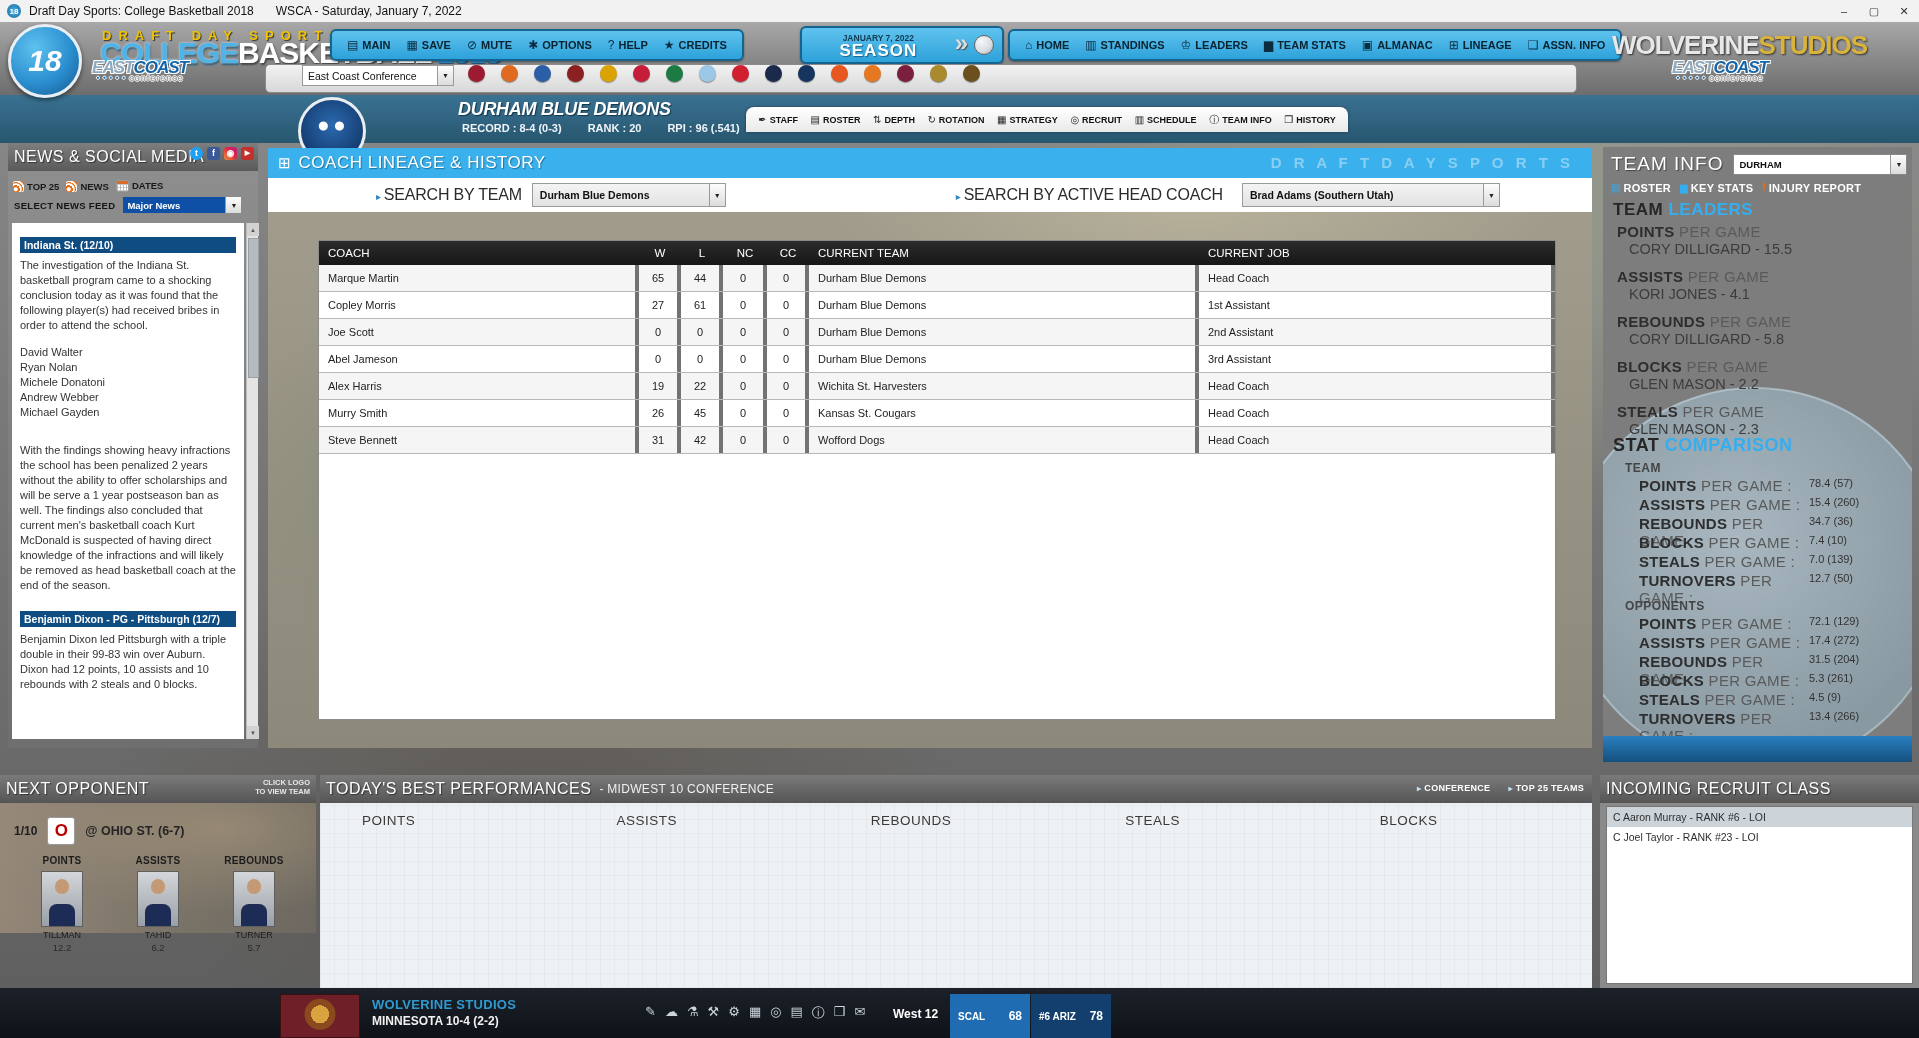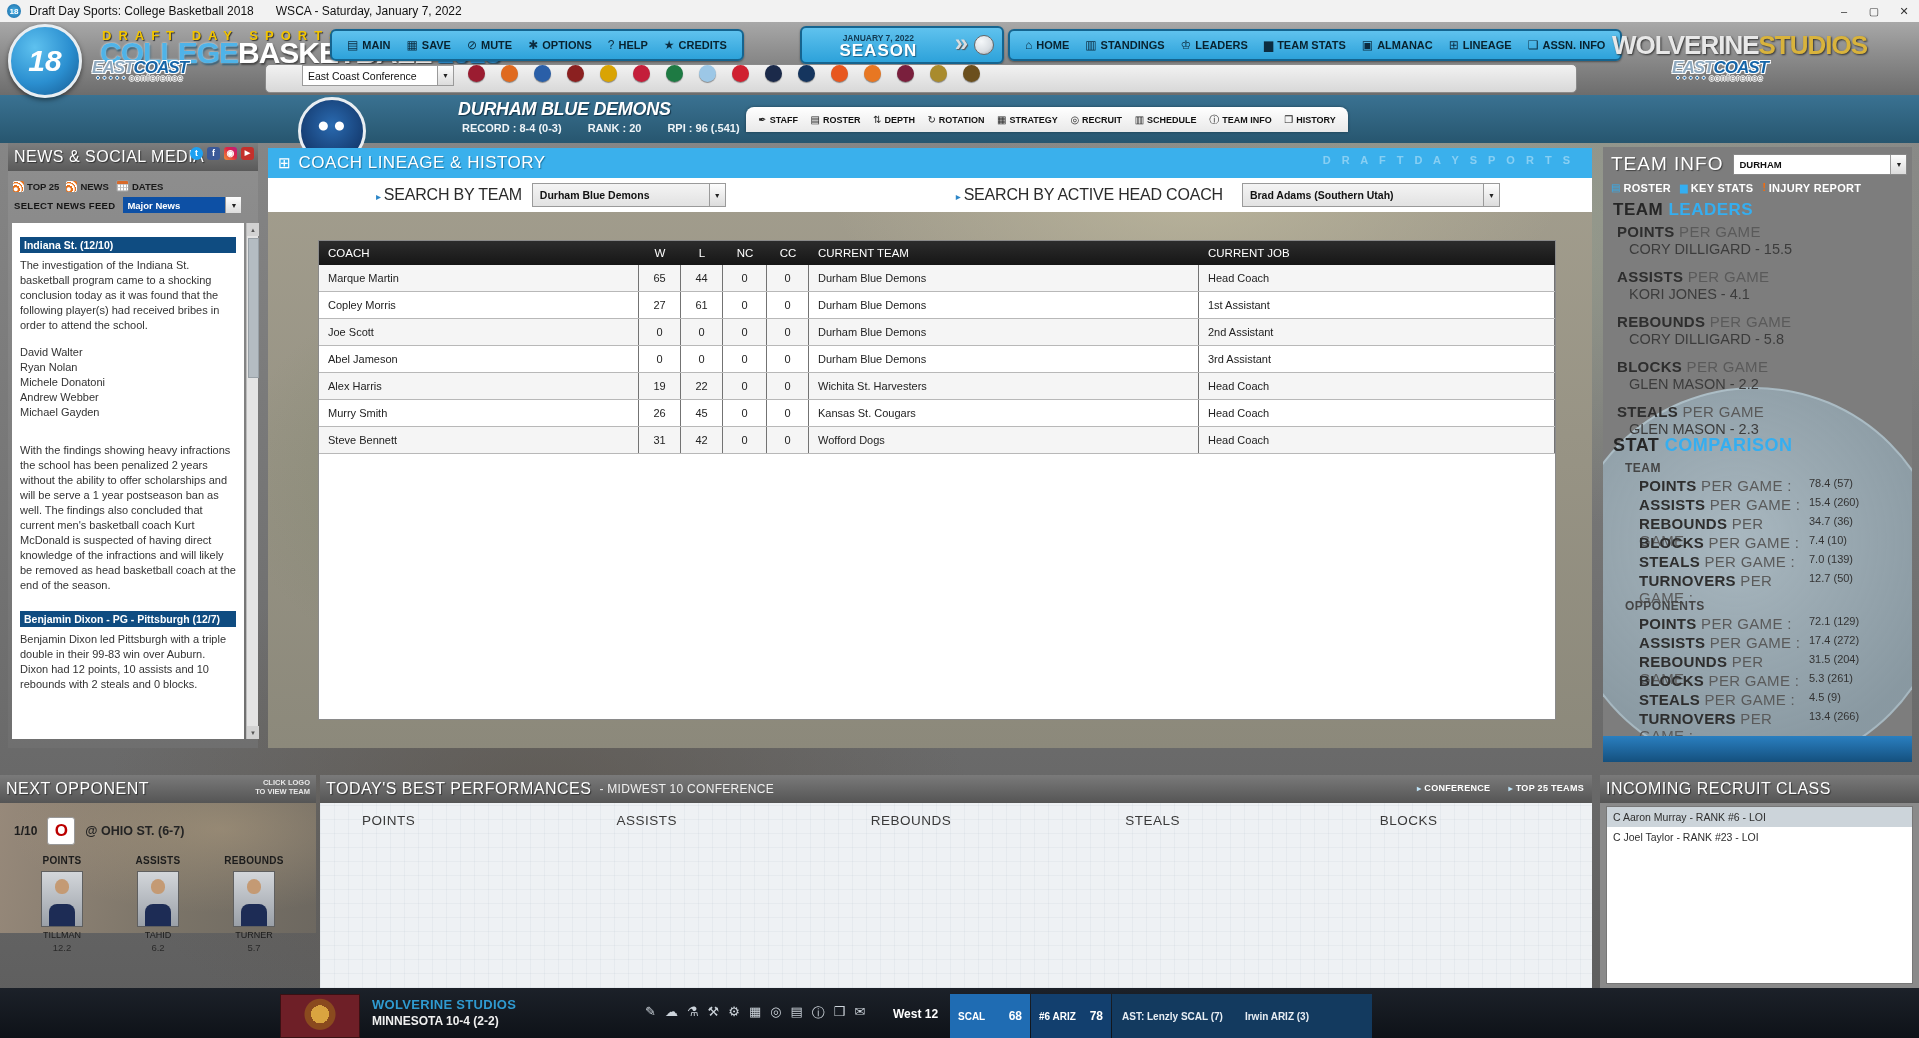--- a/index.html
+++ b/index.html
@@ -93,21 +93,21 @@
   .tab{display:flex;align-items:center;gap:3px;cursor:pointer;}
   .tab .tb-icon{font-size:10px;color:#222;}
   .tab .tb-label{font-size:9px;font-weight:bold;color:#111;white-space:nowrap;}
   
   #newspanel{left:8px;top:143px;width:250px;height:605px;
              background:linear-gradient(#8f8f8f,#6f6f6f);z-index:2;}
   #news-header{left:0;top:0;width:250px;height:28px;display:flex;align-items:center;
                background:linear-gradient(#7e7e7e,#5a5a5a);}
   .sec-title{color:#fff;font-size:16px;letter-spacing:.5px;padding-left:6px;text-shadow:1px 1px 1px #333;white-space:nowrap;}
   #news-tabs{left:0;top:30px;width:250px;height:20px;display:flex;align-items:center;gap:7px;padding-left:5px;box-sizing:border-box;}
-  .news-tab{display:flex;align-items:flex-end;gap:3px;cursor:pointer;margin-top:6px;}
+  .news-tab{display:flex;align-items:flex-start;gap:3px;cursor:pointer;margin-top:6px;}
   .news-tab .nt-label{font-size:9.5px;font-weight:bold;color:#1a1a1a;}
   .nf-ico{display:inline-block;width:11px;height:11px;border-radius:2px;}
   .nf-ico.rss{background:
       radial-gradient(circle at 25% 75%, #fff 0 1.5px, transparent 2.5px),
       radial-gradient(circle at 25% 75%, transparent 0 4px, #fff 4px 5.5px, transparent 6.5px),
       radial-gradient(circle at 25% 75%, transparent 0 7px, #fff 7px 8.5px, transparent 9.5px),
       #e8711a;}
   .nf-ico.cal{background:linear-gradient(#fff,#fff),#fff;border:1px solid #999;width:11px;height:10px;
       background:linear-gradient(#d86a2a 0 3px, transparent 3px),
                  repeating-linear-gradient(90deg,#bbb 0 1px, transparent 1px 3px),
@@ -134,39 +134,39 @@
   #scr-thumb{position:absolute;left:1px;top:15px;width:9px;height:138px;background:#b4bcc2;border:1px solid #98a0a6;}
   
   #centerpanel{left:268px;top:148px;width:1324px;height:600px;z-index:2;
     background:
       radial-gradient(520px 200px at 70% 8%, rgba(196,190,162,.65), transparent 70%),
       radial-gradient(420px 320px at 18% 55%, rgba(118,128,98,.55), transparent 65%),
       linear-gradient(#a39e8e,#8c897b);}
   #cl-header{left:0;top:0;width:1324px;height:30px;background:#3ab0ec;display:flex;align-items:center;}
   #cl-header .hdr-icon{color:#fff;font-size:15px;margin:0 8px 0 10px;}
   #cl-title{color:#fff;font-size:17px;letter-spacing:.5px;text-shadow:1px 1px 1px #1b75a3;}
-  #cl-watermark{position:absolute;right:18px;top:6px;color:rgba(255,255,255,.4);font-size:11px;font-weight:bold;letter-spacing:4px;margin-left:32px;}
+  #cl-watermark{position:absolute;right:18px;top:6px;color:rgba(255,255,255,.4);font-size:15px;font-weight:bold;letter-spacing:4px;margin-left:32px;}
   #search-row{left:0;top:30px;width:1324px;height:34px;background:#fff;display:flex;align-items:center;}
   .search-marker{color:#2b86c8;font-size:10px;margin-right:3px;}
   .search-label{font-size:16px;color:#2b2b2b;letter-spacing:-.2px;}
   .dd{height:22px;background:linear-gradient(#f4f4f4,#e2e2e2);border:1px solid #9a9a9a;display:flex;align-items:center;}
   .dd .dd-val{flex:1;font-size:10.5px;font-weight:bold;color:#111;padding-left:7px;white-space:nowrap;}
   #search-team-label{margin-left:108px;}
   #search-team-dd{width:192px;margin-left:10px;}
   #search-coach-label{margin-left:230px;}
   #search-coach-dd{width:256px;margin-left:19px;}
   #lg-table{left:50px;top:92px;width:1238px;height:480px;background:#fff;border:1px solid #8a8a8a;box-sizing:border-box;}
   .lg-hrow{display:grid;grid-template-columns:320px 42px 42px 44px 42px 390px 356px;height:24px;
            background:linear-gradient(#2c2c2c,#161616);color:#fff;font-size:11.5px;align-items:center;}
   .lg-hrow span{padding-left:9px;}
   .lg-hrow .num{text-align:center;padding-left:0;}
   .lg-row{display:grid;grid-template-columns:320px 42px 42px 44px 42px 390px 356px;height:26px;
           font-size:11px;color:#222;align-items:center;border-bottom:1px solid #b8b8b8;cursor:pointer;}
   .lg-row:nth-child(odd){background:#f5f5f5;}
-  .lg-row span{padding-left:9px;border-right:1px solid #737373;height:100%;display:flex;align-items:center;box-sizing:border-box;text-align:center;}
+  .lg-row span{padding-left:9px;border-right:4px solid #737373;height:100%;display:flex;align-items:center;box-sizing:border-box;text-align:center;}
   .lg-row .num{justify-content:center;padding-left:0;}
   
   #rightpanel{left:1603px;top:147px;width:309px;height:615px;background:#7d7d7d;z-index:2;overflow:hidden;}
   #rp-ball{position:absolute;left:-40px;top:240px;width:380px;height:380px;border-radius:50%;
            background:radial-gradient(circle at 45% 40%, rgba(205,232,247,.55), rgba(160,205,230,.35) 70%);
            border:2px solid rgba(220,240,250,.35);}
   #ti-titlerow{left:0;top:6px;width:309px;height:22px;display:flex;align-items:center;}
   #ti-title{color:#fff;font-size:19px;letter-spacing:1px;padding-left:8px;text-shadow:1px 1px 1px #444;}
   #ti-dd{margin-left:10px;width:172px;height:19px;background:#fff;border:1px solid #888;display:flex;align-items:center;}
   #ti-dd .dd-val{flex:1;font-size:9.5px;font-weight:bold;color:#111;padding-left:5px;}
@@ -853,18 +853,14 @@
     </div>
   <div id="ticker-label" class="abs">West 12</div>
   <div id="score1" class="abs score-box">
     <span class="st">SCAL</span>
     <span class="sc">68</span>
   </div>
   <div id="score2" class="abs score-box">
     <span class="st">#6 ARIZ</span>
     <span class="sc">78</span>
   </div>
-  <div id="ast-strip" class="abs">
-    <span class="ast-txt">AST: Lenzly SCAL (7)</span>
-    <span class="ast-txt">Irwin ARIZ (3)</span>
-  </div>
 
 </div>
 
 </body></html>

